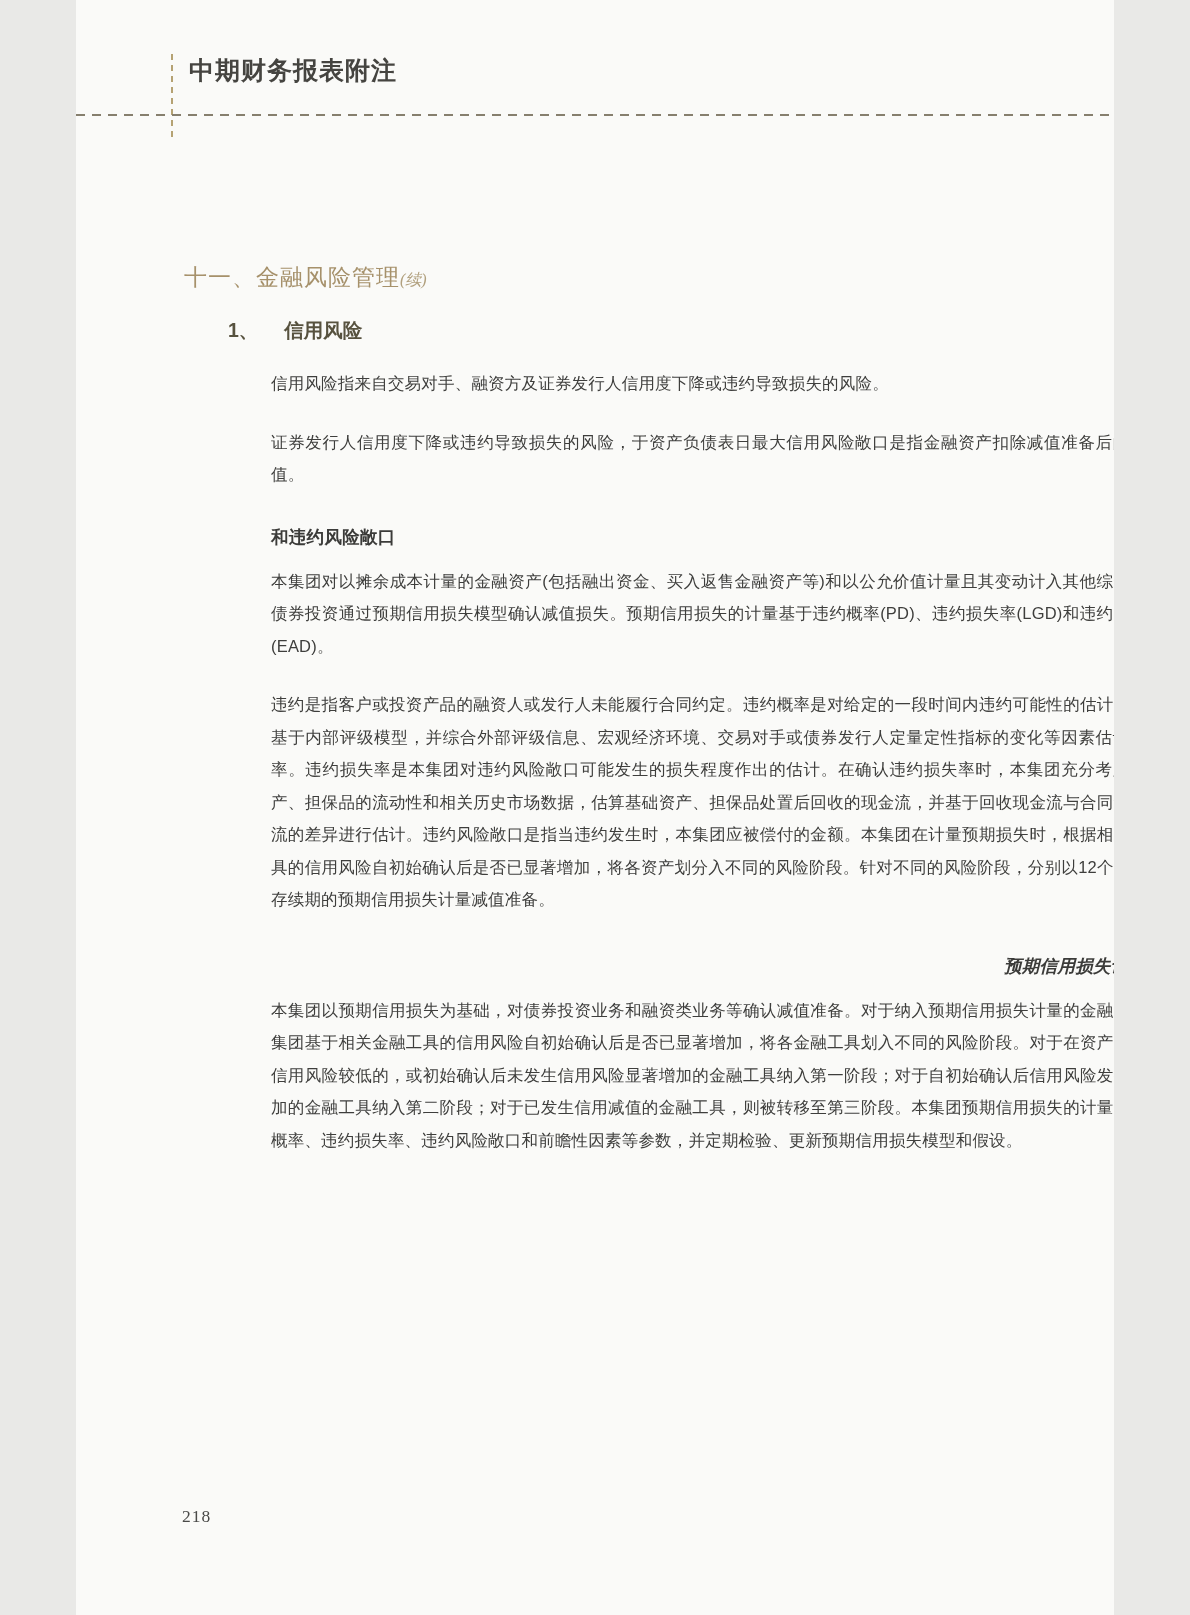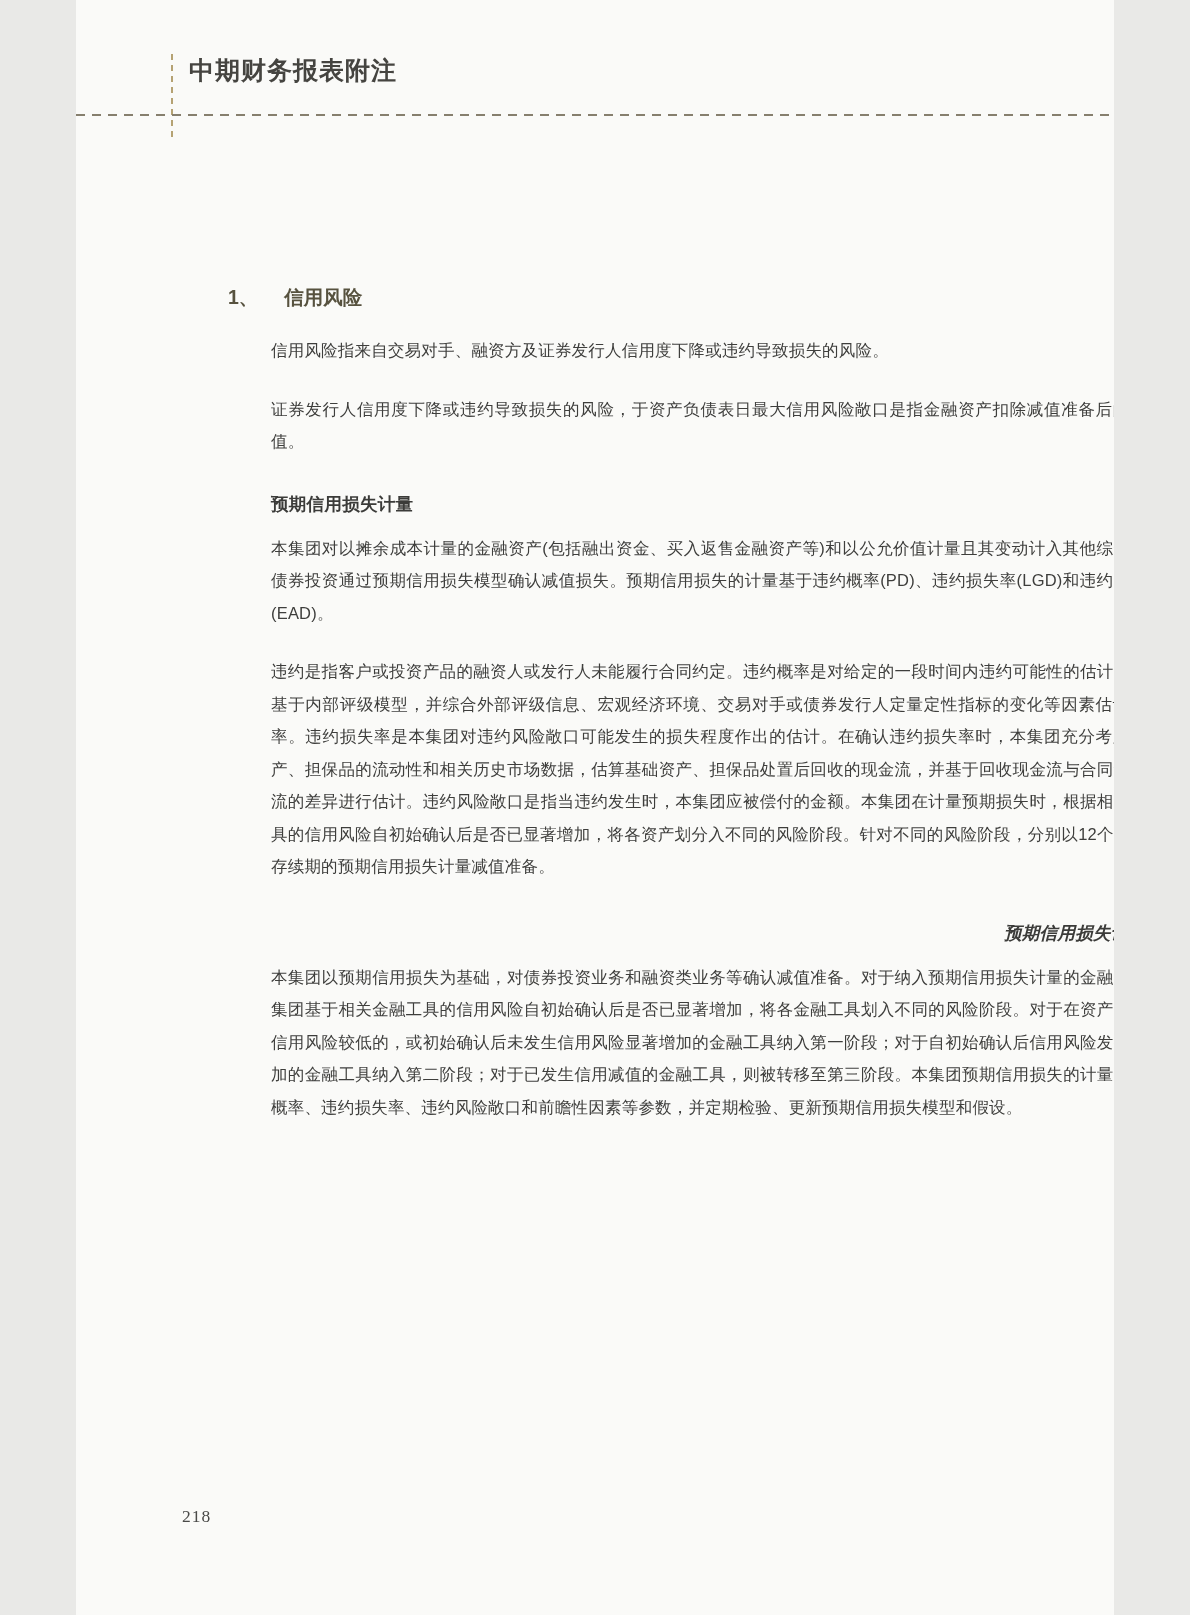--- a/index.html
+++ b/index.html
@@ -116,31 +116,34 @@
 <body>
 
 <div class="page">
 
   <div class="header-vline"></div>
   <div class="header-title">中期财务报表附注</div>
   <div class="header-rule"></div>
 
   <div class="content">
 
+    <div class="section-heading">
+      <span>十一、金融风险管理</span><span class="suffix">(续)</span>
+    </div>
 
     <div class="subsection">
       <span class="num">1、</span><span>信用风险</span>
     </div>
 
     <p class="body first">信用风险指来自交易对手、融资方及证券发行人信用度下降或违约导致损失的风险。</p>
 
 
     <p class="body">证券发行人信用度下降或违约导致损失的风险，于资产负债表日最大信用风险敞口是指金融资产扣除减值准备后的账面价值。</p>
 
-    <div class="h-sub">预期信用损失计量</div>
+    <div class="h-sub">和违约风险敞口</div>
 
     <p class="body tight">本集团对以摊余成本计量的金融资产(包括融出资金、买入返售金融资产等)和以公允价值计量且其变动计入其他综合收益的债券投资通过预期信用损失模型确认减值损失。预期信用损失的计量基于违约概率(PD)、违约损失率(LGD)和违约风险敞口(EAD)。</p>
 
     <p class="body">违约是指客户或投资产品的融资人或发行人未能履行合同约定。违约概率是对给定的一段时间内违约可能性的估计。本集团基于内部评级模型，并综合外部评级信息、宏观经济环境、交易对手或债券发行人定量定性指标的变化等因素估计违约概率。违约损失率是本集团对违约风险敞口可能发生的损失程度作出的估计。在确认违约损失率时，本集团充分考虑基础资产、担保品的流动性和相关历史市场数据，估算基础资产、担保品处置后回收的现金流，并基于回收现金流与合同约定现金流的差异进行估计。违约风险敞口是指当违约发生时，本集团应被偿付的金额。本集团在计量预期损失时，根据相关金融工具的信用风险自初始确认后是否已显著增加，将各资产划分入不同的风险阶段。针对不同的风险阶段，分别以12个月或整个存续期的预期信用损失计量减值准备。</p>
 
     <div class="h-sub italic">预期信用损失计提方法</div>
 
     <p class="body tight">本集团以预期信用损失为基础，对债券投资业务和融资类业务等确认减值准备。对于纳入预期信用损失计量的金融工具，本集团基于相关金融工具的信用风险自初始确认后是否已显著增加，将各金融工具划入不同的风险阶段。对于在资产负债表日信用风险较低的，或初始确认后未发生信用风险显著增加的金融工具纳入第一阶段；对于自初始确认后信用风险发生显著增加的金融工具纳入第二阶段；对于已发生信用减值的金融工具，则被转移至第三阶段。本集团预期信用损失的计量基于违约概率、违约损失率、违约风险敞口和前瞻性因素等参数，并定期检验、更新预期信用损失模型和假设。</p>
 
   </div>

